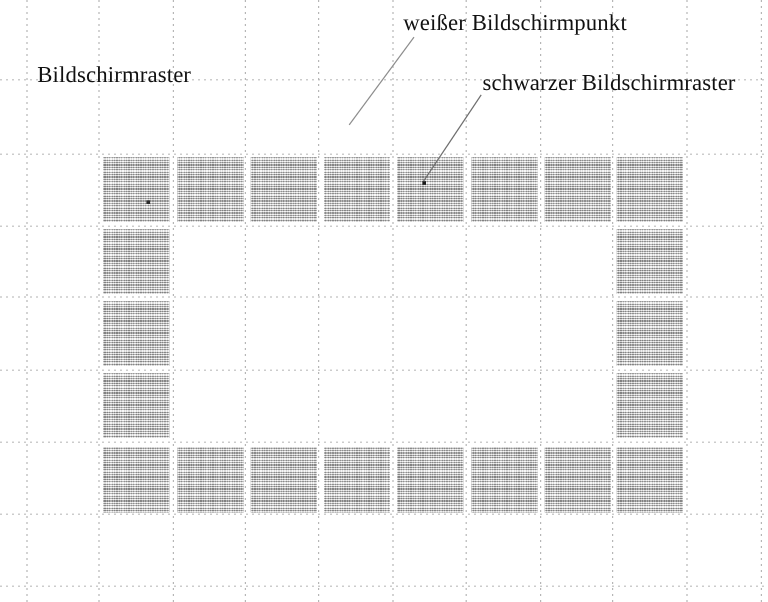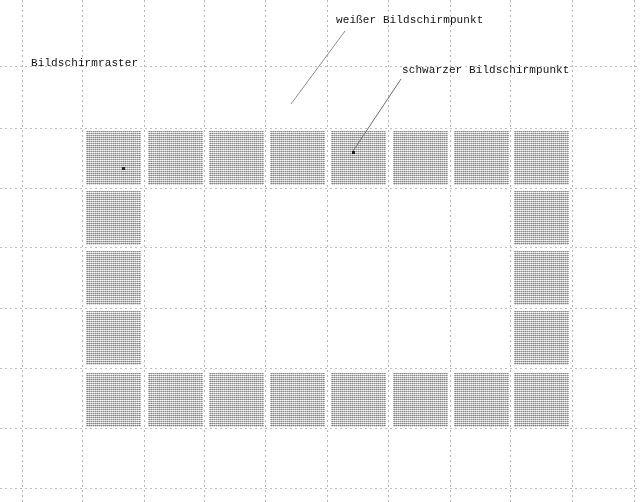--- a/index.html
+++ b/index.html
@@ -93,22 +93,22 @@
     left: 0; top: 0;
     width: 640px;
     height: 502px;
     pointer-events: none;
   }
 
   
   .label {
     position: absolute;
     color: #111111;
-    font-family: Liberation Mono, monospace;
-    font-size: 11px;
+    font-family: Liberation Serif, serif;
+    font-size: 19px;
     line-height: 18px;
     white-space: nowrap;
     letter-spacing: 0.1px;
   }
   #label-raster   { left: 31px;  top: 54px; text-align: right; }
   #label-weiss    { left: 336px; top: 11px; }
   #label-schwarz  { left: 402px; top: 61px; }
 </style>
 </head>
 <body>
@@ -166,15 +166,15 @@
 
   <svg class="leader-svg" id="leader-svg" viewBox="0 0 640 502">
       <line x1="345" y1="31" x2="291" y2="104" stroke="#8d8d8d" stroke-width="1"></line>
       <line x1="401" y1="79" x2="353" y2="151" stroke="#6f6f6f" stroke-width="1"></line>
     </svg>
 
   <div class="label" id="label-raster">Bildschirmraster</div>
 
   <div class="label" id="label-weiss">weißer Bildschirmpunkt</div>
 
-  <div class="label" id="label-schwarz">schwarzer Bildschirmpunkt</div>
+  <div class="label" id="label-schwarz">schwarzer Bildschirmraster</div>
 
 </div>
 
 </body></html>

